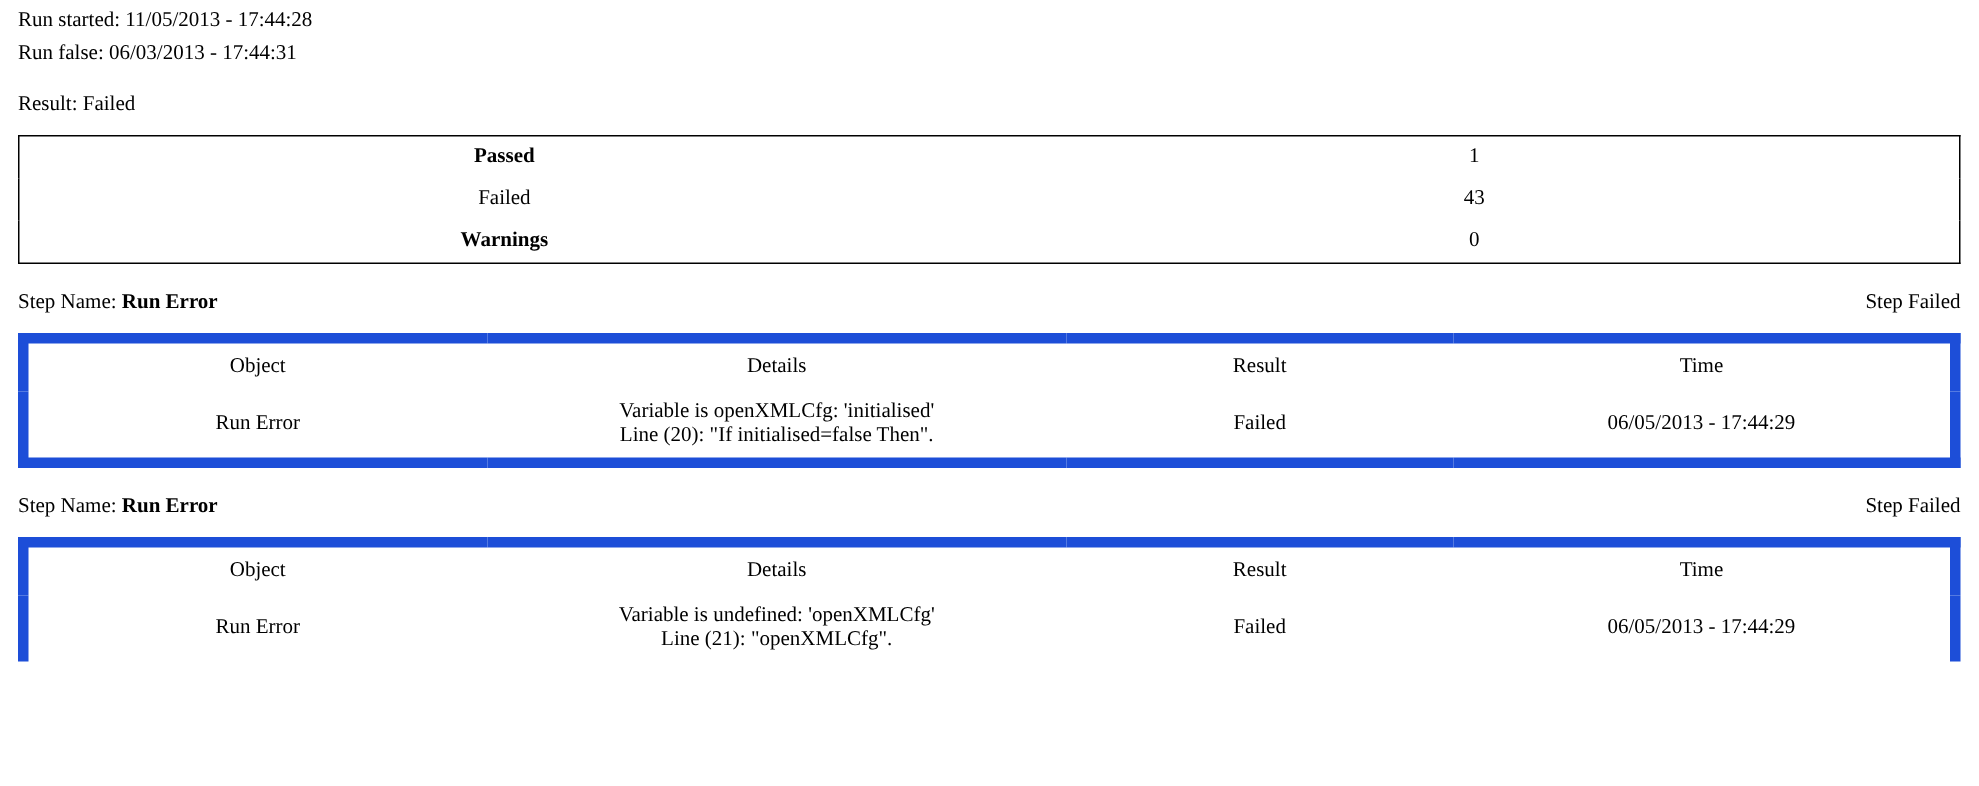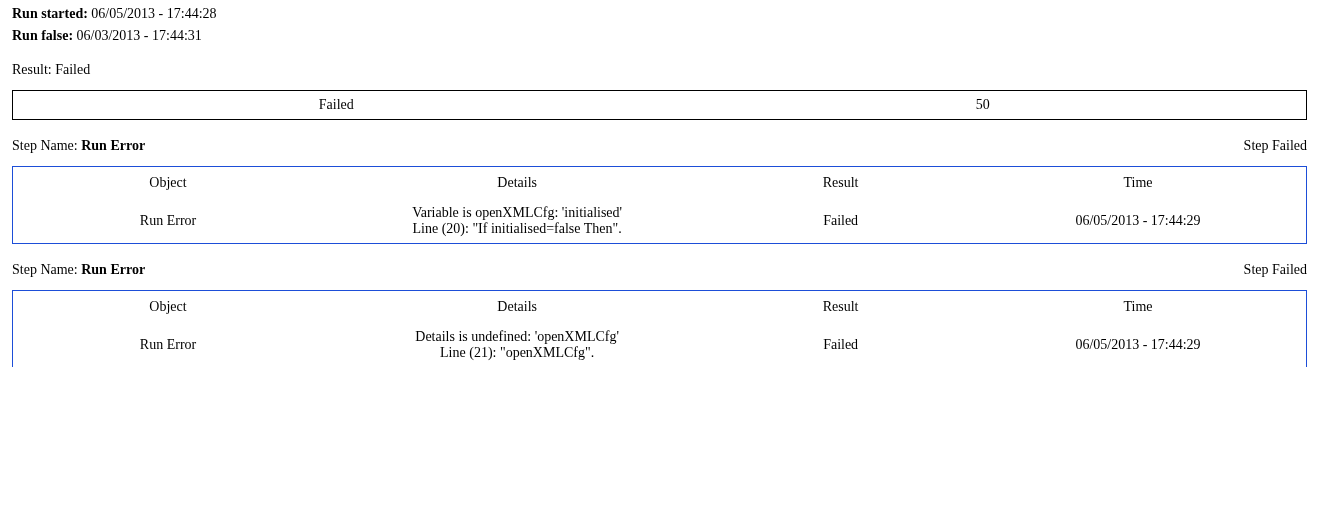--- a/index.html
+++ b/index.html
@@ -9,21 +9,21 @@
       background: #fff;
       margin: 0;
       padding: 4px 12px 0 12px;
       width: 1295px;
     }
     .meta-line {
       margin: 2px 0 6px 0;
       font-size: 14px;
     }
     .meta-line .lbl {
-      font-weight: bold;
+      font-weight: normal;
     }
     .result-line {
       margin: 18px 0 12px 0;
       font-size: 14px;
     }
     .result-line .lbl {
       font-weight: normal;
     }
     table {
       border-collapse: collapse;
@@ -46,21 +46,21 @@
       justify-content: space-between;
       align-items: baseline;
       margin: 18px 0 12px 0;
       font-size: 14px;
       text-align: right;
     }
     .step-row .sn .bold {
       font-weight: bold;
     }
     table.details {
-      border: 1px solid #1d4ed8;
+      border: 7px solid #1d4ed8;
     }
     table.details td {
       padding: 6px 4px;
       text-align: center;
       font-size: 14px;
       vertical-align: middle;
     }
     table.details tr.head td {
       padding-top: 8px;
       padding-bottom: 8px;
@@ -70,41 +70,49 @@
     table.details col.c3 { width: 20%; }
     table.details col.c4 { width: 26%; }
     .detail-lines { display: inline-block; }
     .detail-lines span { display: block; }
   </style>
 </head>
 <body>
 
 <div class="meta-line">
   <span class="lbl">Run started:</span>
-  <span>06/05/2013 - 17:44:28</span>
+  <span>11/05/2013 - 17:44:28</span>
 </div>
 <div class="meta-line">
   <span class="lbl">Run false:</span>
   <span>06/03/2013 - 17:44:31</span>
 </div>
 
 <div class="result-line">
   <span class="lbl">Result:</span>
   <span>Failed</span>
 </div>
 
 <table class="summary">
   <colgroup>
       <col style="width:50%">
       <col style="width:50%">
     </colgroup>
   <tbody>
   <tr>
+    <td class="h">Passed</td>
+    <td>1</td>
+  </tr>
+  <tr>
     <td>Failed</td>
-    <td>50</td>
+    <td>43</td>
+  </tr>
+  <tr>
+    <td class="h">Warnings</td>
+    <td>0</td>
   </tr>
 </tbody>
   </table>
 
 <div class="step-row">
   <span class="sn">
     <span>Step Name:</span>
     <span class="bold">Run Error</span>
   </span>
   <span>Step Failed</span>
@@ -157,21 +165,21 @@
       <tr class="head">
     <td>Object</td>
     <td>Details</td>
     <td>Result</td>
     <td>Time</td>
   </tr>
   <tr>
     <td>Run Error</td>
     <td>
       <span class="detail-lines">
-        <span>Details is undefined: 'openXMLCfg'</span>
+        <span>Variable is undefined: 'openXMLCfg'</span>
         <span>Line (21): "openXMLCfg".</span>
       </span>
     </td>
     <td>Failed</td>
     <td>06/05/2013 - 17:44:29</td>
   </tr>
 </tbody>
   </table>
 
 </body></html>

